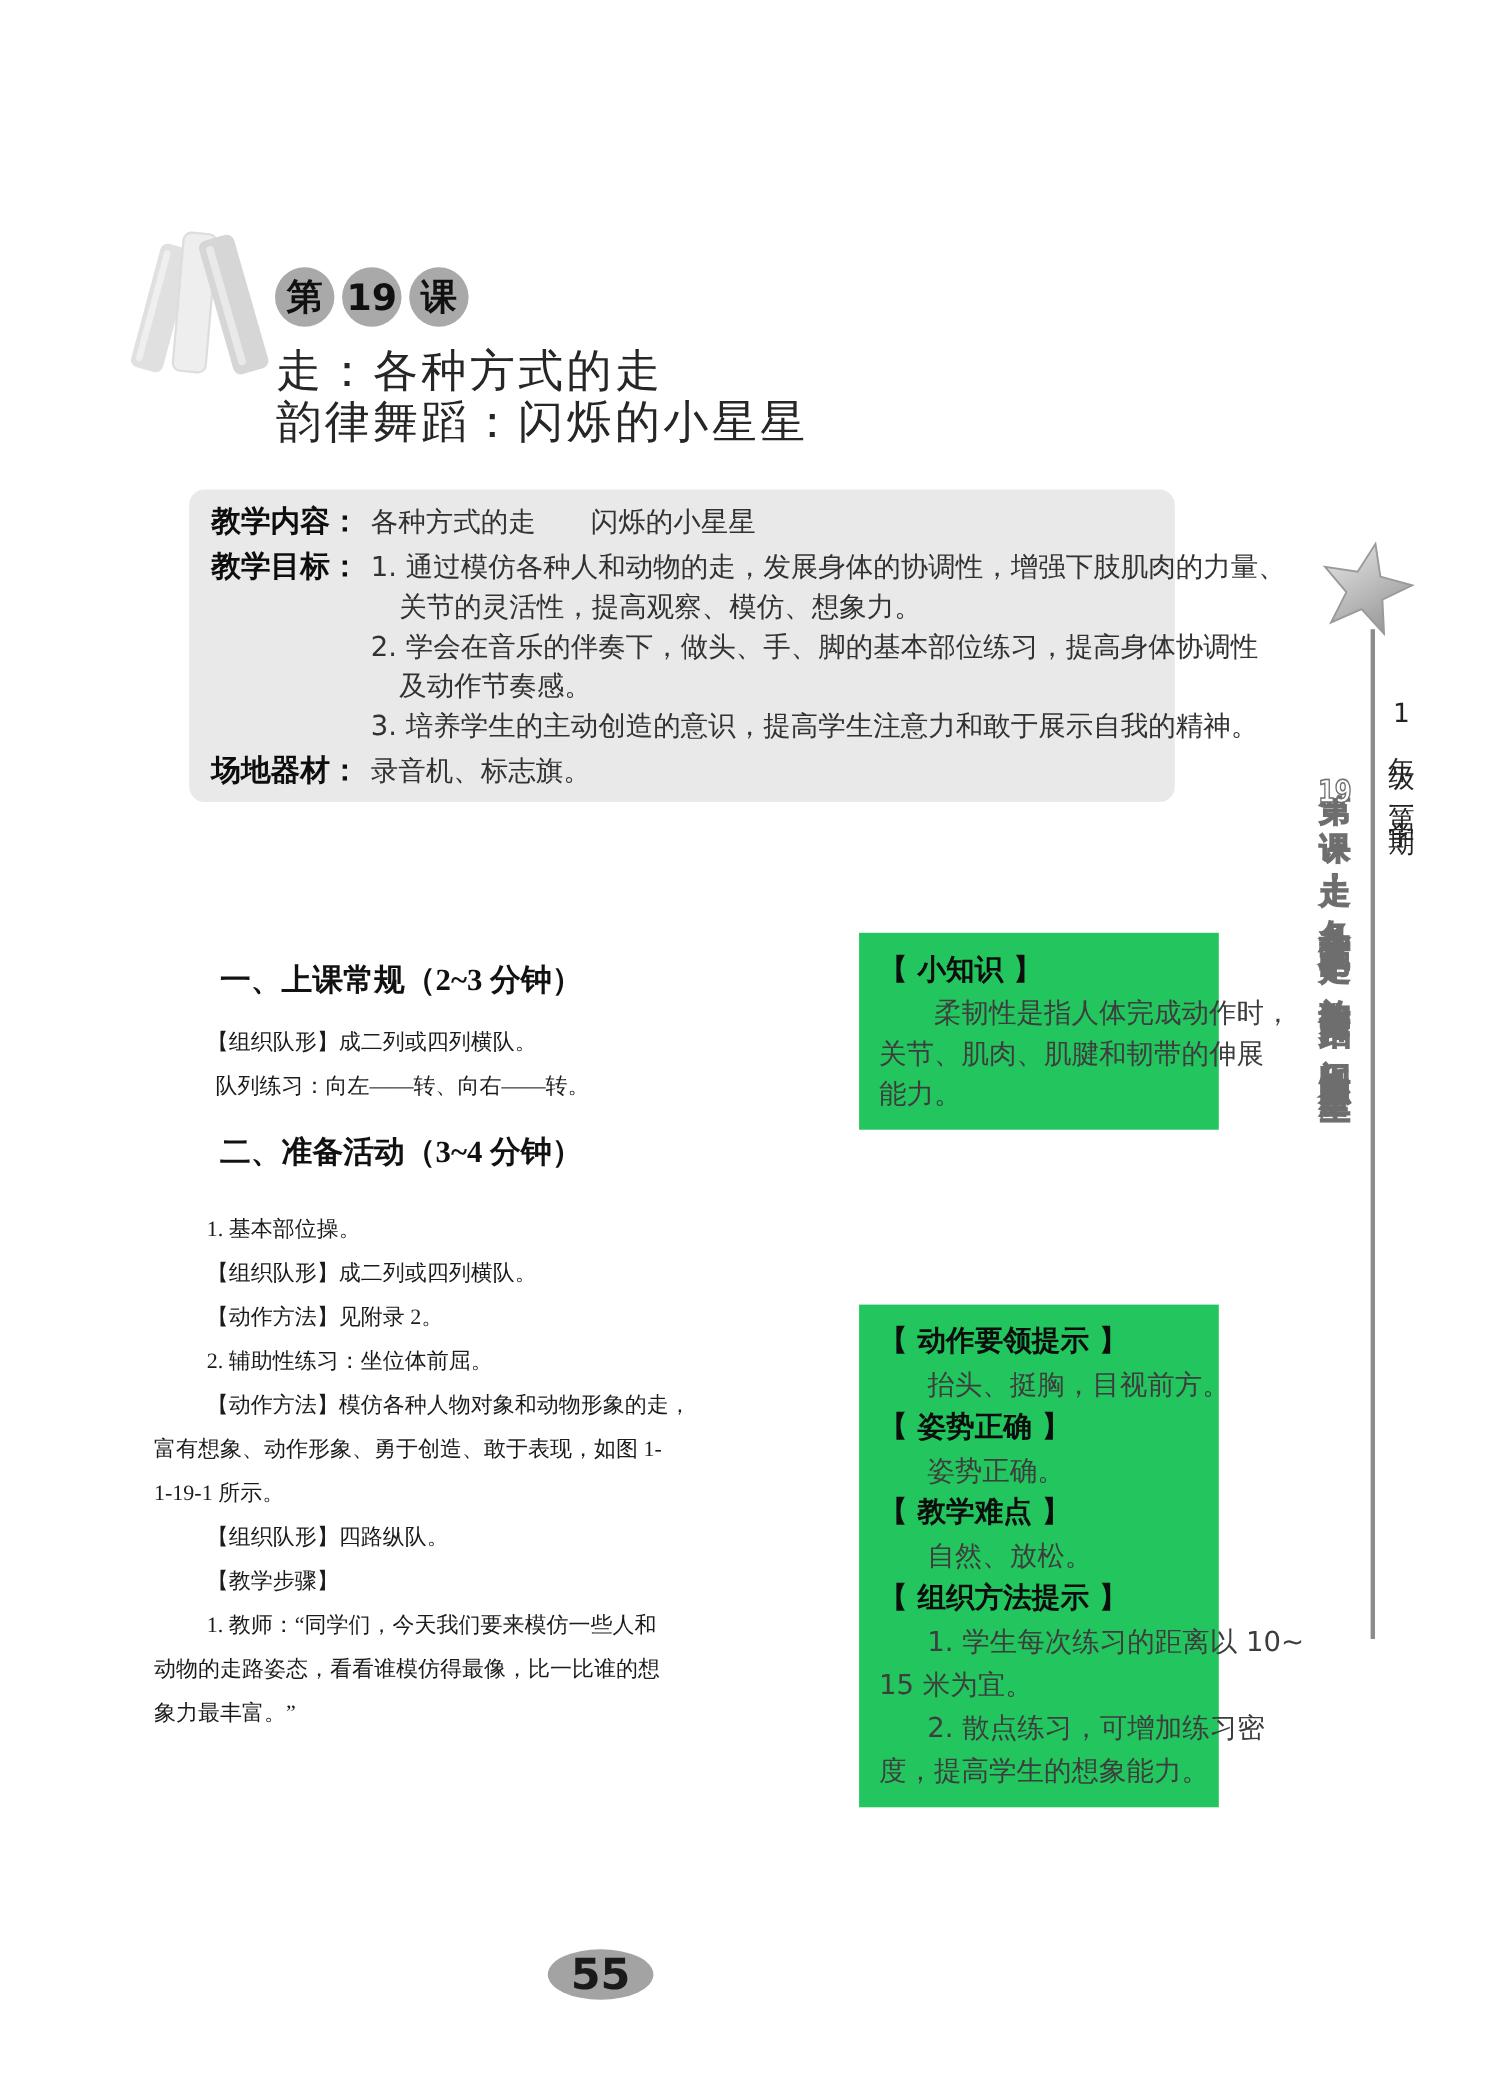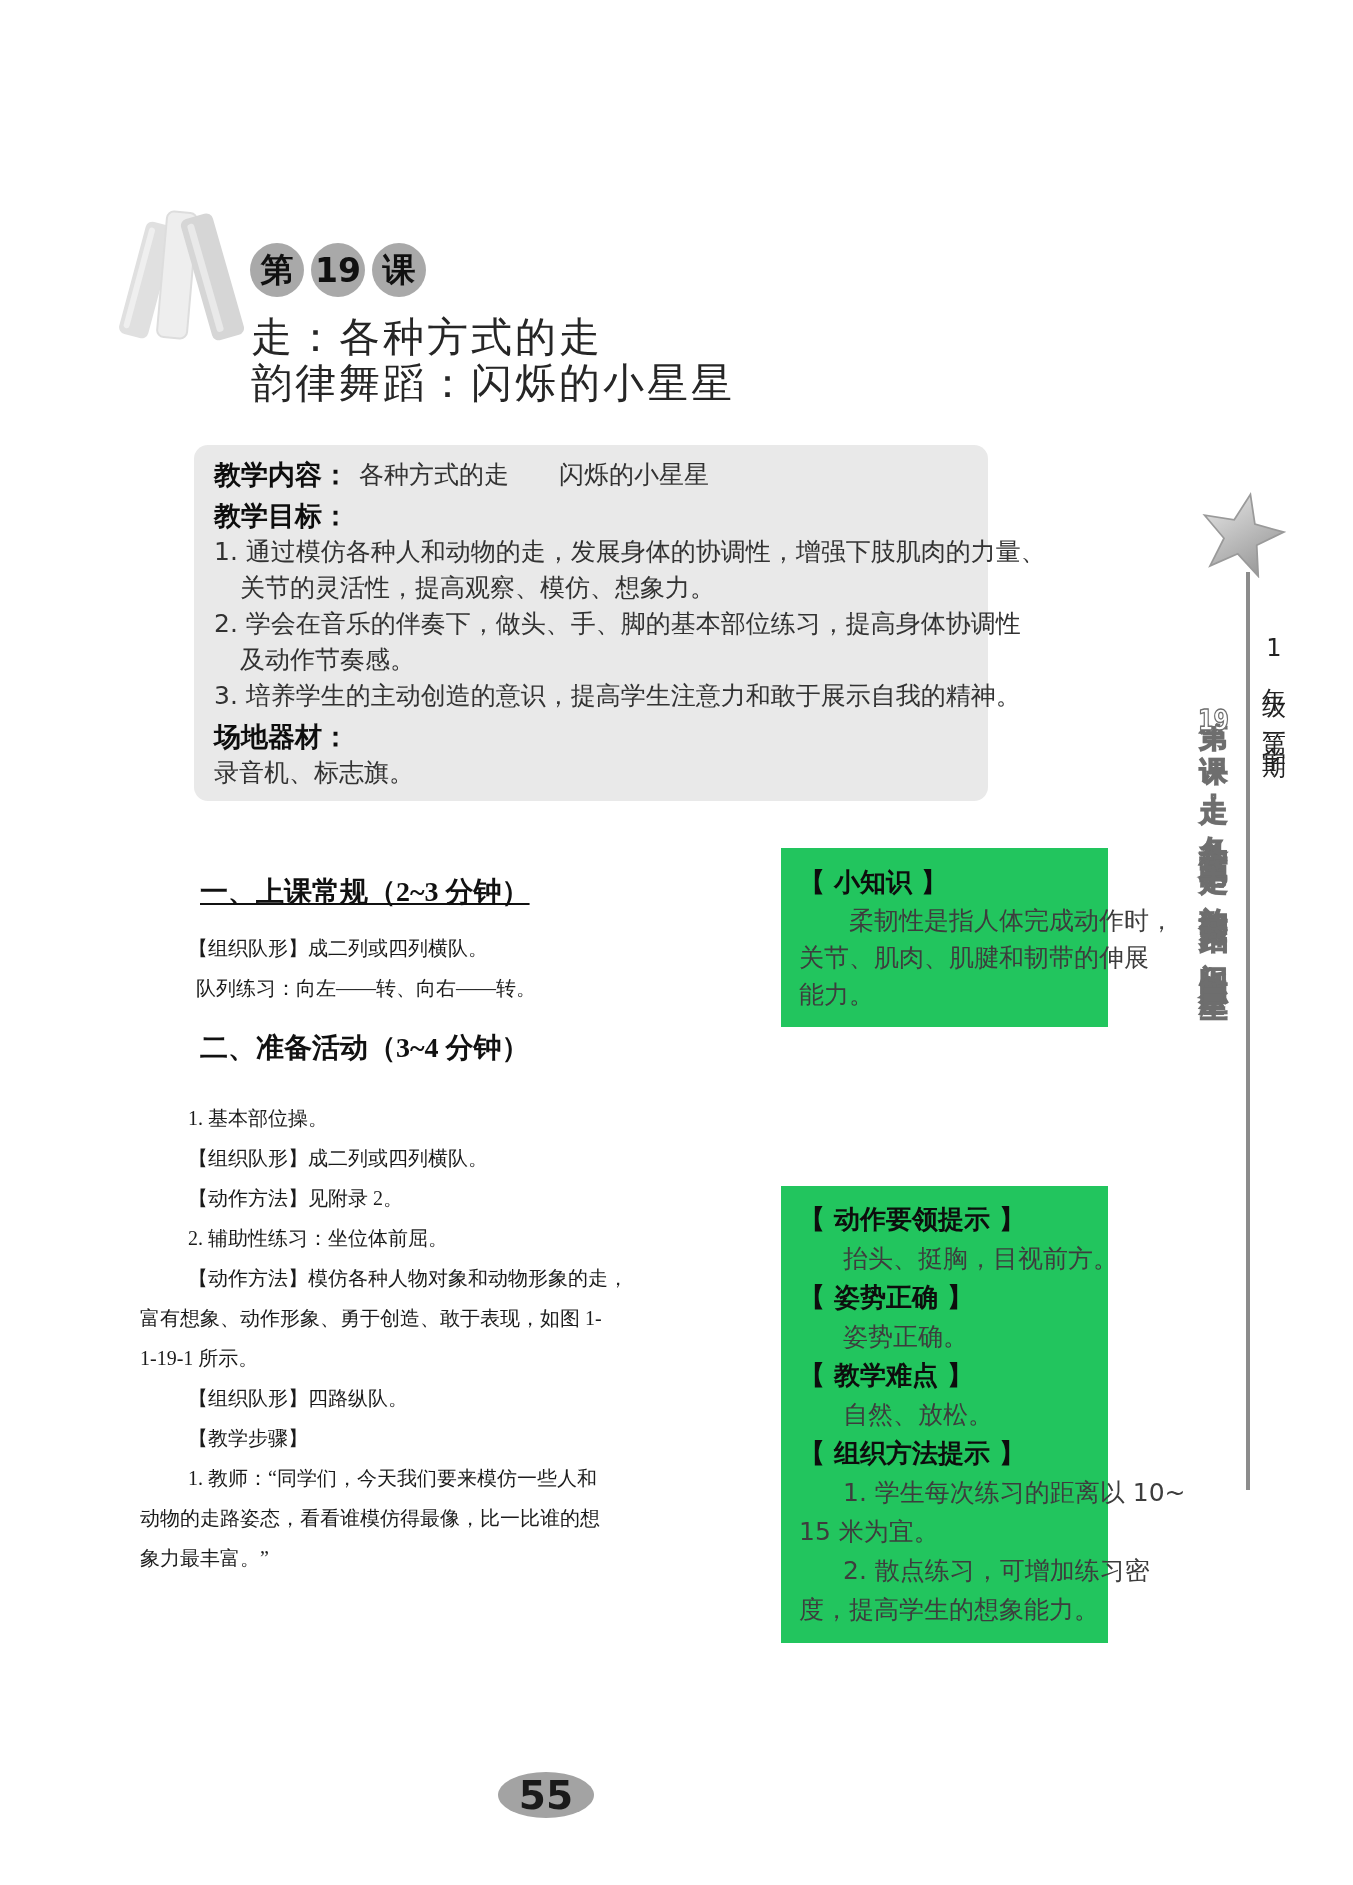--- a/index.html
+++ b/index.html
@@ -25,21 +25,21 @@
     white-space:nowrap;
   }
 
   
   .info-box {
     background:#e9e9e9; border-radius:14px;
     padding:12px 22px 10px 20px;
     font-family:"DejaVu Sans", sans-serif;
   }
   .info-row { display:flex; align-items:flex-start; }
-  .info-row + .info-row { margin-top:5px;flex-direction:column; }
+  .info-row + .info-row { margin-top:5px; }
   .info-label {
     font-weight:bold; font-size:27px; color:#0d0d0d;
     line-height:36px; white-space:nowrap; margin-right:10px;
   }
   .info-value { font-size:25px; color:#323232; line-height:36px; }
   .goal-lines .info-value { white-space:nowrap; }
   .goal-lines .cont { padding-left:26px; }
 
   
   .main-col { width:516px; }
@@ -108,21 +108,21 @@
 
   <div class="abs badge" style="left:250px; top:243px;">
     <div class="badge-circle">第</div>
     <div class="badge-circle">19</div>
     <div class="badge-circle">课</div>
   </div>
 
   <div class="abs title-line" style="left:251px; top:314px;">走：各种方式的走</div>
   <div class="abs title-line" style="left:251px; top:360px;">韵律舞蹈：闪烁的小星星</div>
 
-  <div class="abs info-box" style="left:172px; top:445px; width:794px; min-height:273px;margin-left:22px;">
+  <div class="abs info-box" style="left:172px; top:445px; width:896px; min-height:273px;">
     <div class="info-row">
       <span class="info-label">教学内容：</span>
       <span class="info-value">各种方式的走　　闪烁的小星星</span>
     </div>
     <div class="info-row">
       <span class="info-label">教学目标：</span>
       <div class="goal-lines">
         <div class="info-value">1. 通过模仿各种人和动物的走，发展身体的协调性，增强下肢肌肉的力量、</div>
         <div class="info-value cont">关节的灵活性，提高观察、模仿、想象力。</div>
         <div class="info-value">2. 学会在音乐的伴奏下，做头、手、脚的基本部位练习，提高身体协调性</div>
@@ -148,21 +148,21 @@
       <polygon points="50,4 62,36 96,38 69,59 78,93 50,73 22,93 31,59 4,38 38,36" fill="url(#sg)" stroke="#9a9a9a" stroke-width="2" transform="rotate(12 50 50)"></polygon>
     </svg>
   </div>
   <div class="abs sidebar-rule" style="left:1246px; top:572px; width:4px; height:918px;"></div>
   <div class="abs grade-vert" style="left:1258px; top:634px;">1年级　第一学期</div>
   <div class="abs lesson-vert" style="left:1194px; top:700px;">
     <span>第</span><span class="tcu">19</span><span>课　走：各种方式的走　韵律舞蹈：闪烁的小星星</span>
   </div>
 
   <div class="abs main-col" style="left:140px; top:872px;">
-    <div class="h" style="margin-bottom:16px;text-decoration:underline;">一、上课常规（2~3 分钟）</div>
+    <div class="h" style="margin-bottom:16px;">一、上课常规（2~3 分钟）</div>
     <div class="p ind">【组织队形】成二列或四列横队。</div>
     <div class="p ind2">队列练习：向左——转、向右——转。</div>
 
     <div class="h" style="margin-top:20px; margin-bottom:30px;">二、准备活动（3~4 分钟）</div>
     <div class="p ind">1. 基本部位操。</div>
     <div class="p ind">【组织队形】成二列或四列横队。</div>
     <div class="p ind">【动作方法】见附录 2。</div>
     <div class="p ind">2. 辅助性练习：坐位体前屈。</div>
 
     <div class="p ind">【动作方法】模仿各种人物对象和动物形象的走，</div>

